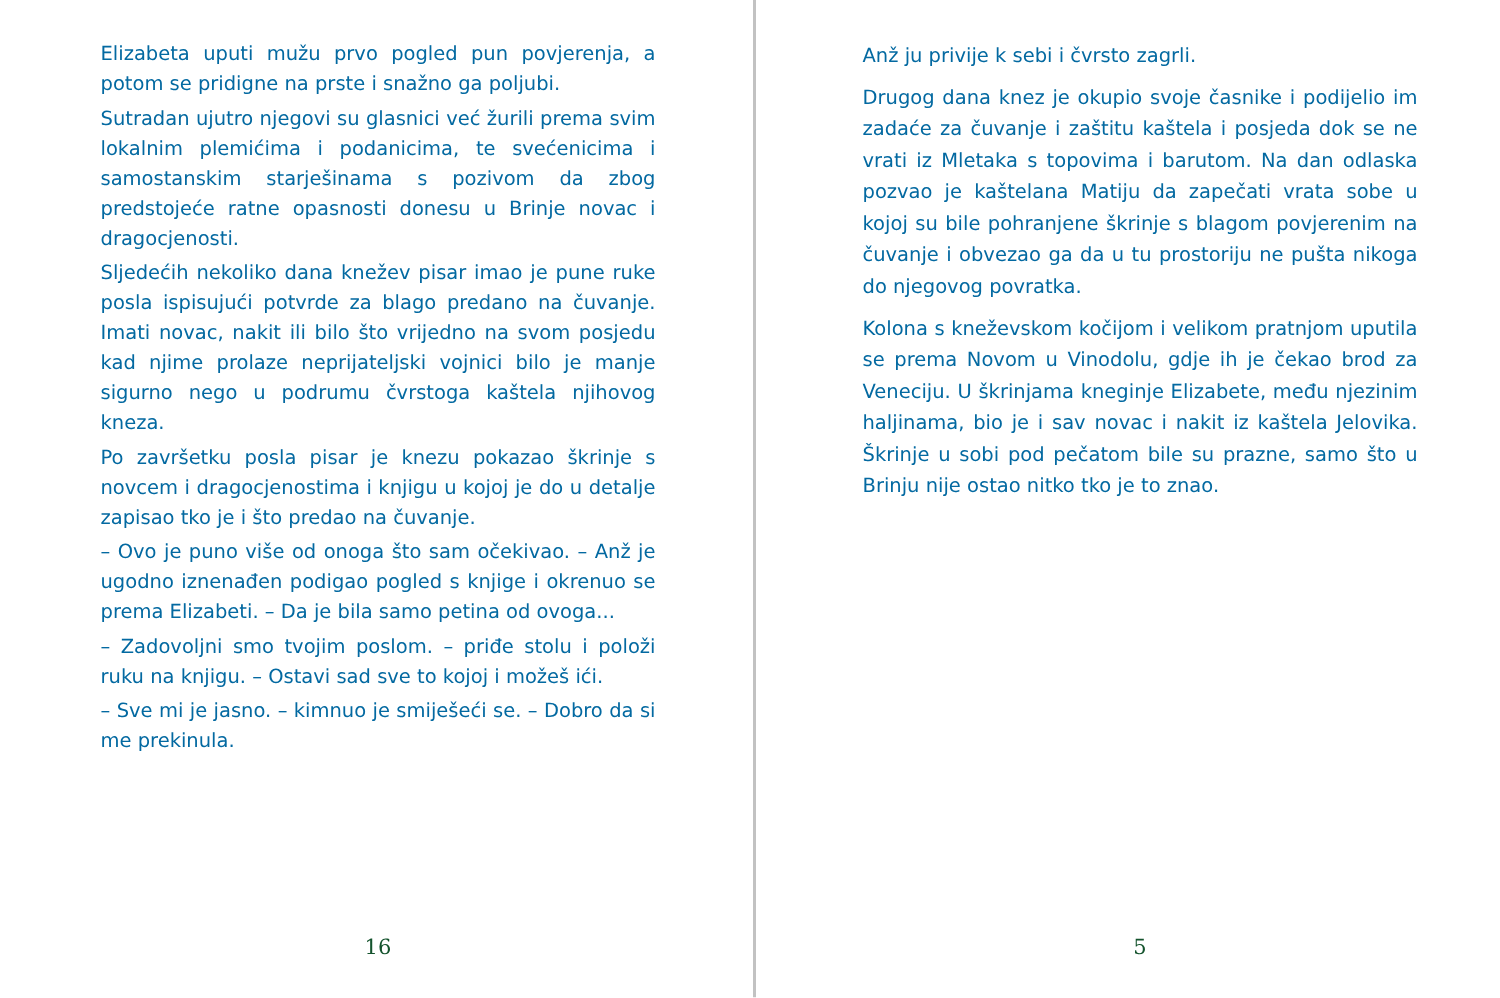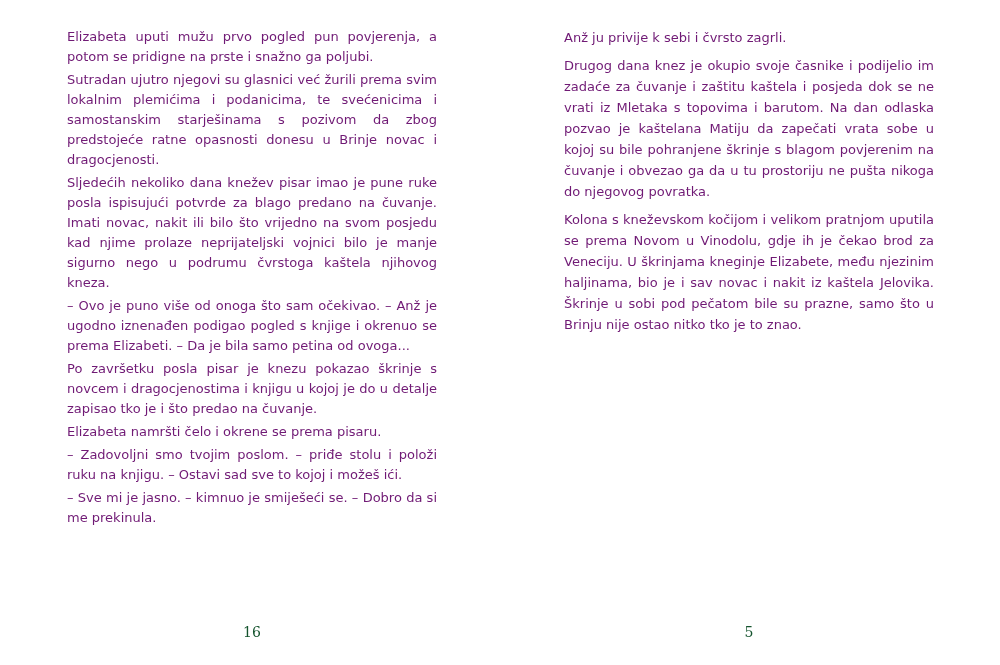--- a/index.html
+++ b/index.html
@@ -17,21 +17,21 @@
     background: #ffffff;
     font-family: "DejaVu Sans", "Liberation Sans", sans-serif;
   }
   .page {
     position: absolute;
     top: 0;
     height: 665px;
     background: #ffffff;
   }
   .page-left  { left: 0;     width: 502px; }
-  .page-right { left: 493px; width: 496px; }
+  .page-right { left: 504px; width: 496px; }
   .divider {
     position: absolute;
     left: 502px;
     top: 0;
     width: 2px;
     height: 665px;
     background: #c2c2c2;
   }
   .text-block {
     position: absolute;
@@ -40,21 +40,21 @@
     color: #202020;
   }
   .page-left  .text-block { left: 67px; }
   .page-right .text-block { left: 71px; }
   .text-block p {
     margin: 0 0 3px 0;
     font-size: 13px;
     line-height: 20px;
     text-align: justify;
     text-justify: inter-word;
-    color: #701a75;
+    color: #0369a1;
   }
   .page-right .text-block p {
     line-height: 21px;
     margin-bottom: 7px;
   }
   .text-block p:last-child { margin-bottom: 0; }
   .page-number {
     position: absolute;
     top: 624px;
     width: 370px;
@@ -69,23 +69,22 @@
 </head>
 <body>
 
 <div class="reader">
 
   <div class="page page-left">
     <div class="text-block">
       <p>Elizabeta uputi mužu prvo pogled pun povjerenja, a potom se pridigne na prste i snažno ga poljubi.</p>
       <p>Sutradan ujutro njegovi su glasnici već žurili prema svim lokalnim plemićima i podanicima, te svećenicima i samostanskim starješinama s pozivom da zbog predstojeće ratne opasnosti donesu u Brinje novac i dragocjenosti.</p>
       <p>Sljedećih nekoliko dana knežev pisar imao je pune ruke posla ispisujući potvrde za blago predano na čuvanje. Imati novac, nakit ili bilo što vrijedno na svom posjedu kad njime prolaze neprijateljski vojnici bilo je manje sigurno nego u podrumu čvrstoga kaštela njihovog kneza.</p>
+      <p>Po završetku posla pisar je knezu pokazao škrinje s novcem i dragocjenostima i knjigu u kojoj je do u detalje zapisao tko je i što predao na čuvanje.</p>
       <p>– Ovo je puno više od onoga što sam očekivao. – Anž je ugodno iznenađen podigao pogled s knjige i okrenuo se prema Elizabeti. – Da je bila samo petina od ovoga...</p>
-      <p>Po završetku posla pisar je knezu pokazao škrinje s novcem i dragocjenostima i knjigu u kojoj je do u detalje zapisao tko je i što predao na čuvanje.</p>
-      <p>Elizabeta namršti čelo i okrene se prema pisaru.</p>
       <p>– Zadovoljni smo tvojim poslom. – priđe stolu i položi ruku na knjigu. – Ostavi sad sve to kojoj i možeš ići.</p>
       <p>– Sve mi je jasno. – kimnuo je smiješeći se. – Dobro da si me prekinula.</p>
     </div>
     <div class="page-number">16</div>
   </div>
 
   <div class="divider"></div>
 
   <div class="page page-right">
     <div class="text-block">

